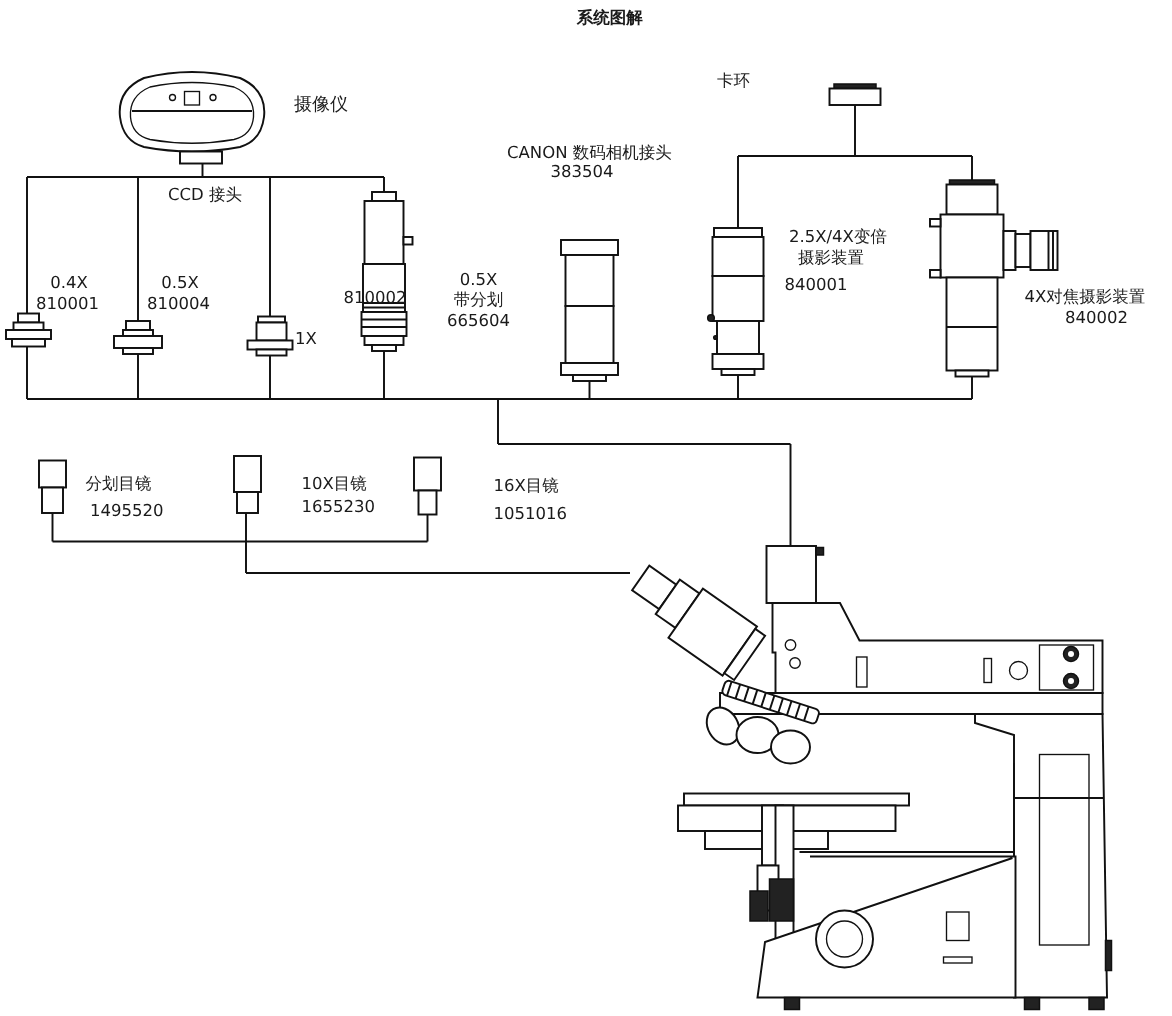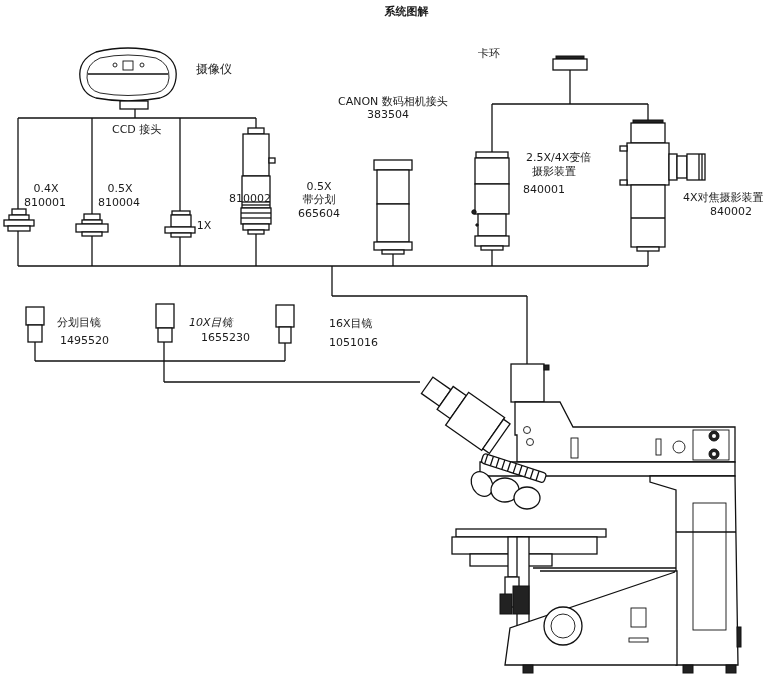--- a/index.html
+++ b/index.html
@@ -231,17 +231,17 @@
 <div class="lbl" style="left:526px;top:151px;">2.5X/4X变倍</div>
 <div class="lbl" style="left:532px;top:165px;">摄影装置</div>
 <div class="lbl" style="left:523px;top:183px;">840001</div>
 
 <div class="lbl" style="left:683px;top:191px;">4X对焦摄影装置</div>
 <div class="lbl" style="left:710px;top:205px;">840002</div>
 
 <div class="lbl" style="left:57px;top:316px;">分划目镜</div>
 <div class="lbl" style="left:60px;top:334px;">1495520</div>
 
-<div class="lbl" style="left:189px;top:316px;font-style:italic;">10X目镜</div>
+<div class="lbl" style="left:201px;top:316px;">10X目镜</div>
 <div class="lbl" style="left:201px;top:331px;">1655230</div>
 
 <div class="lbl" style="left:329px;top:317px;">16X目镜</div>
 <div class="lbl" style="left:329px;top:336px;">1051016</div>
 
 </body></html>

